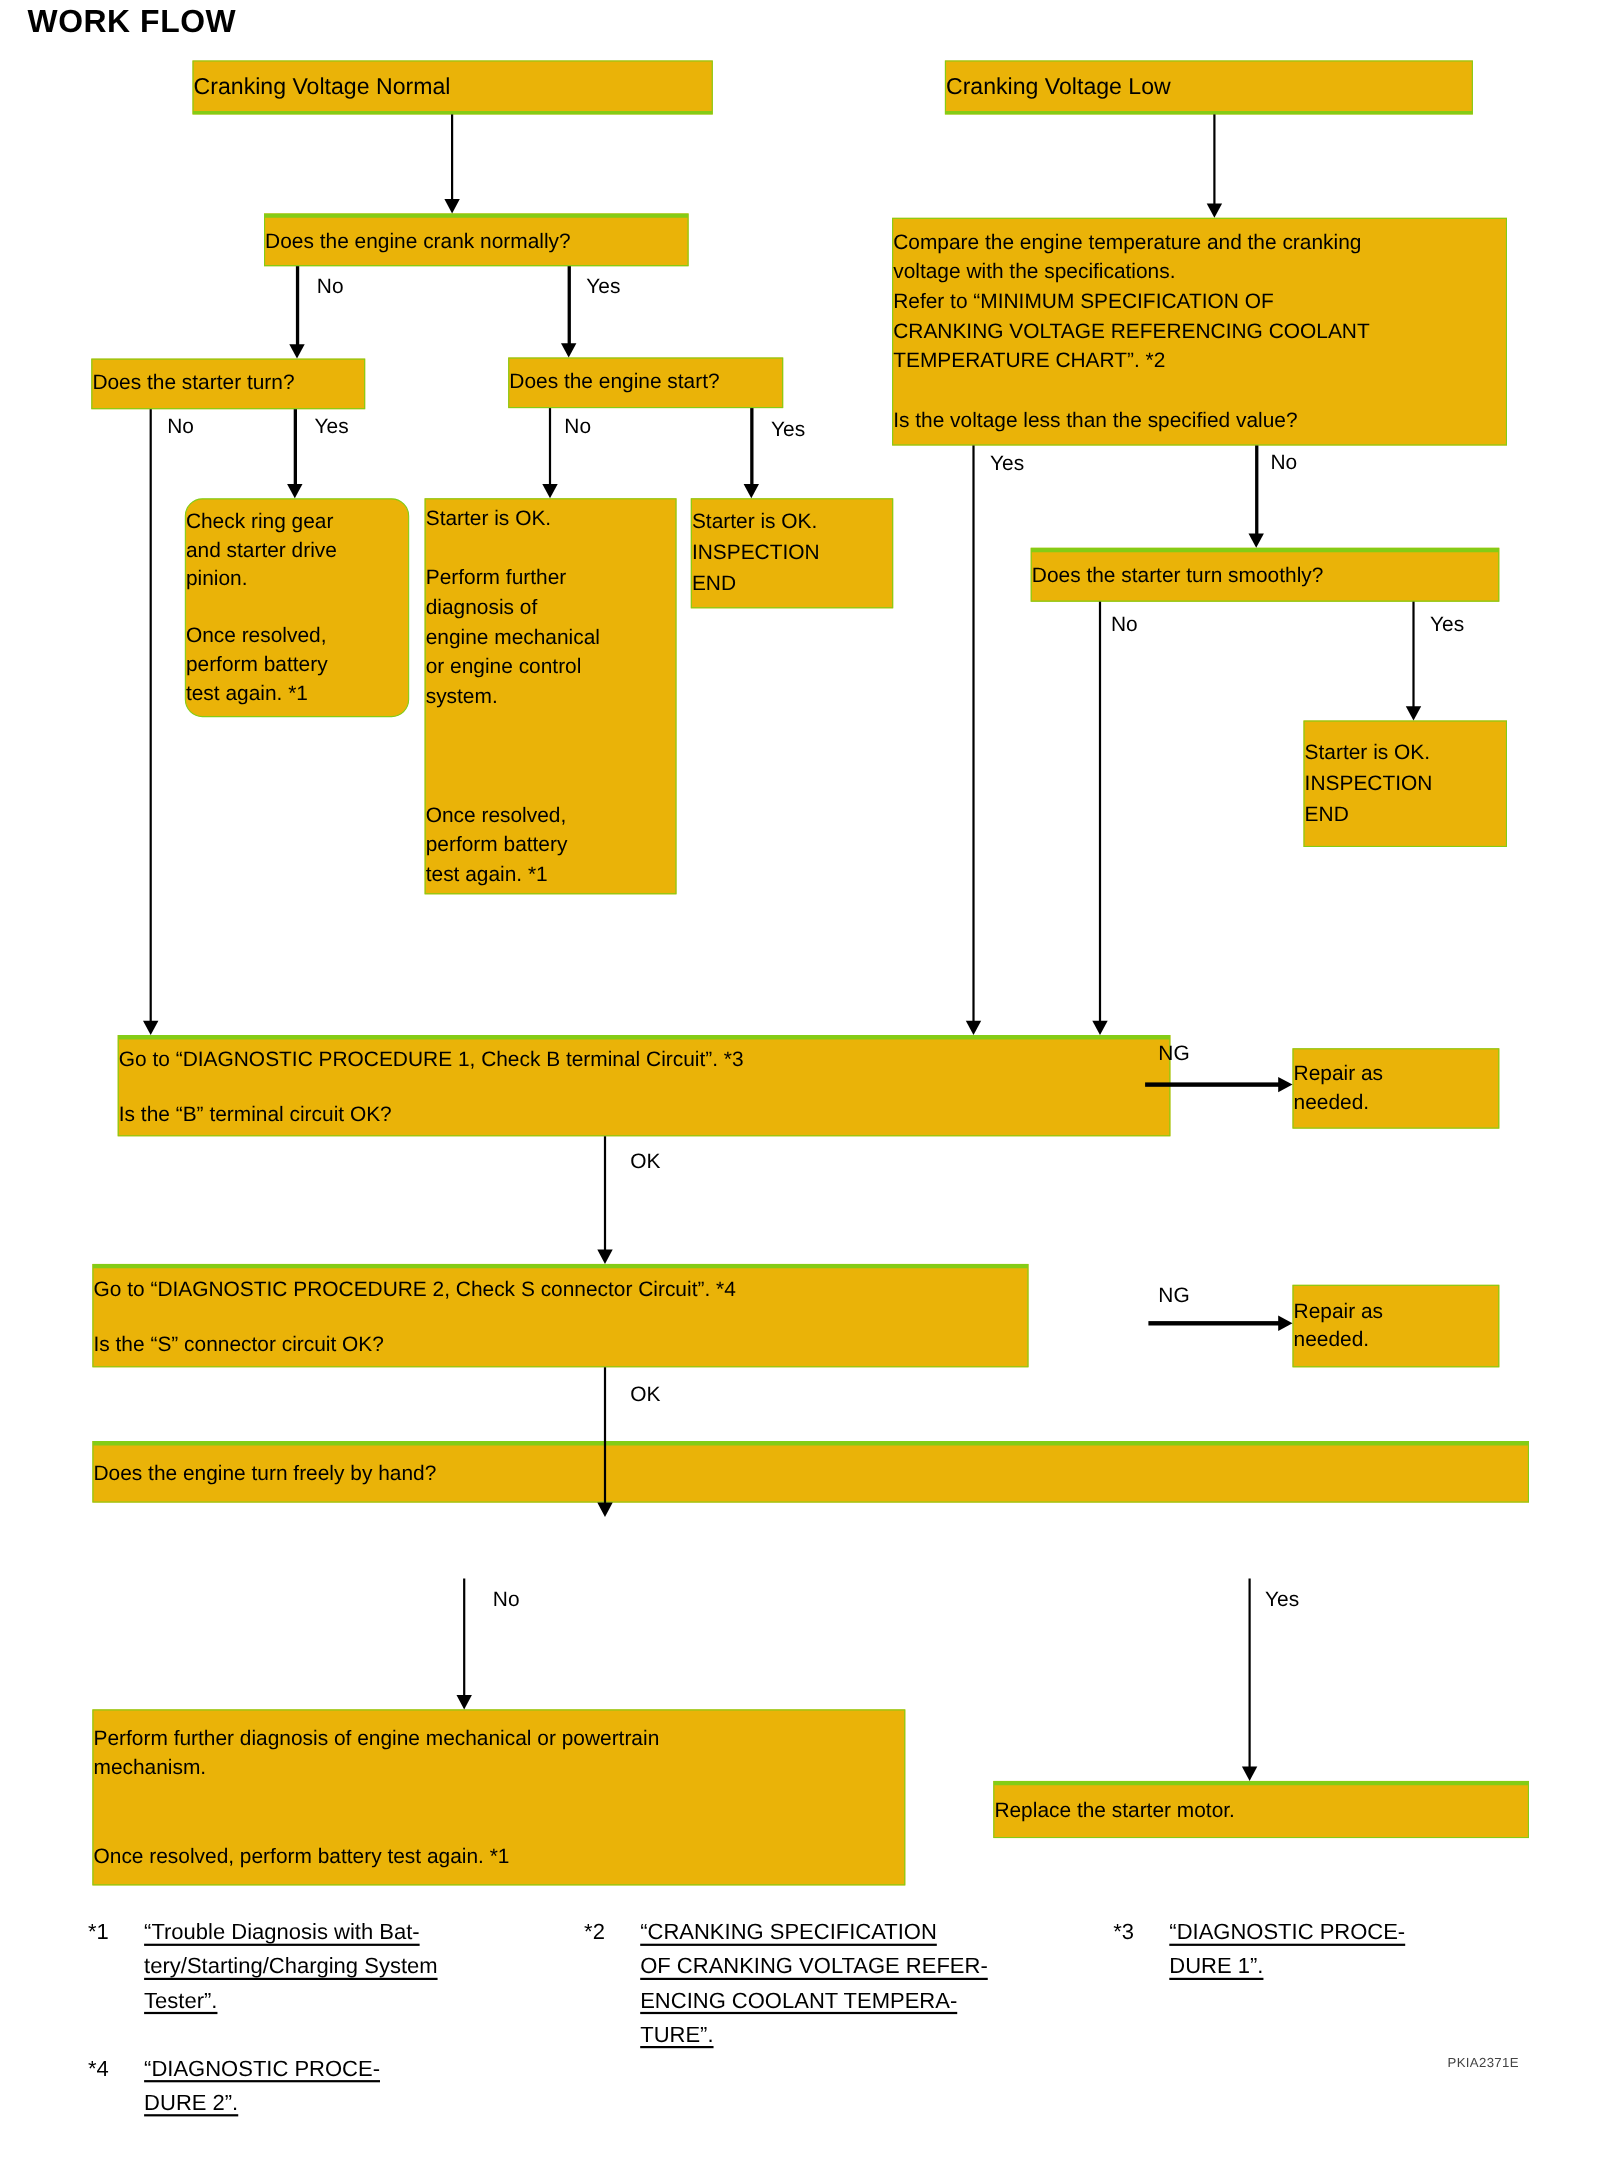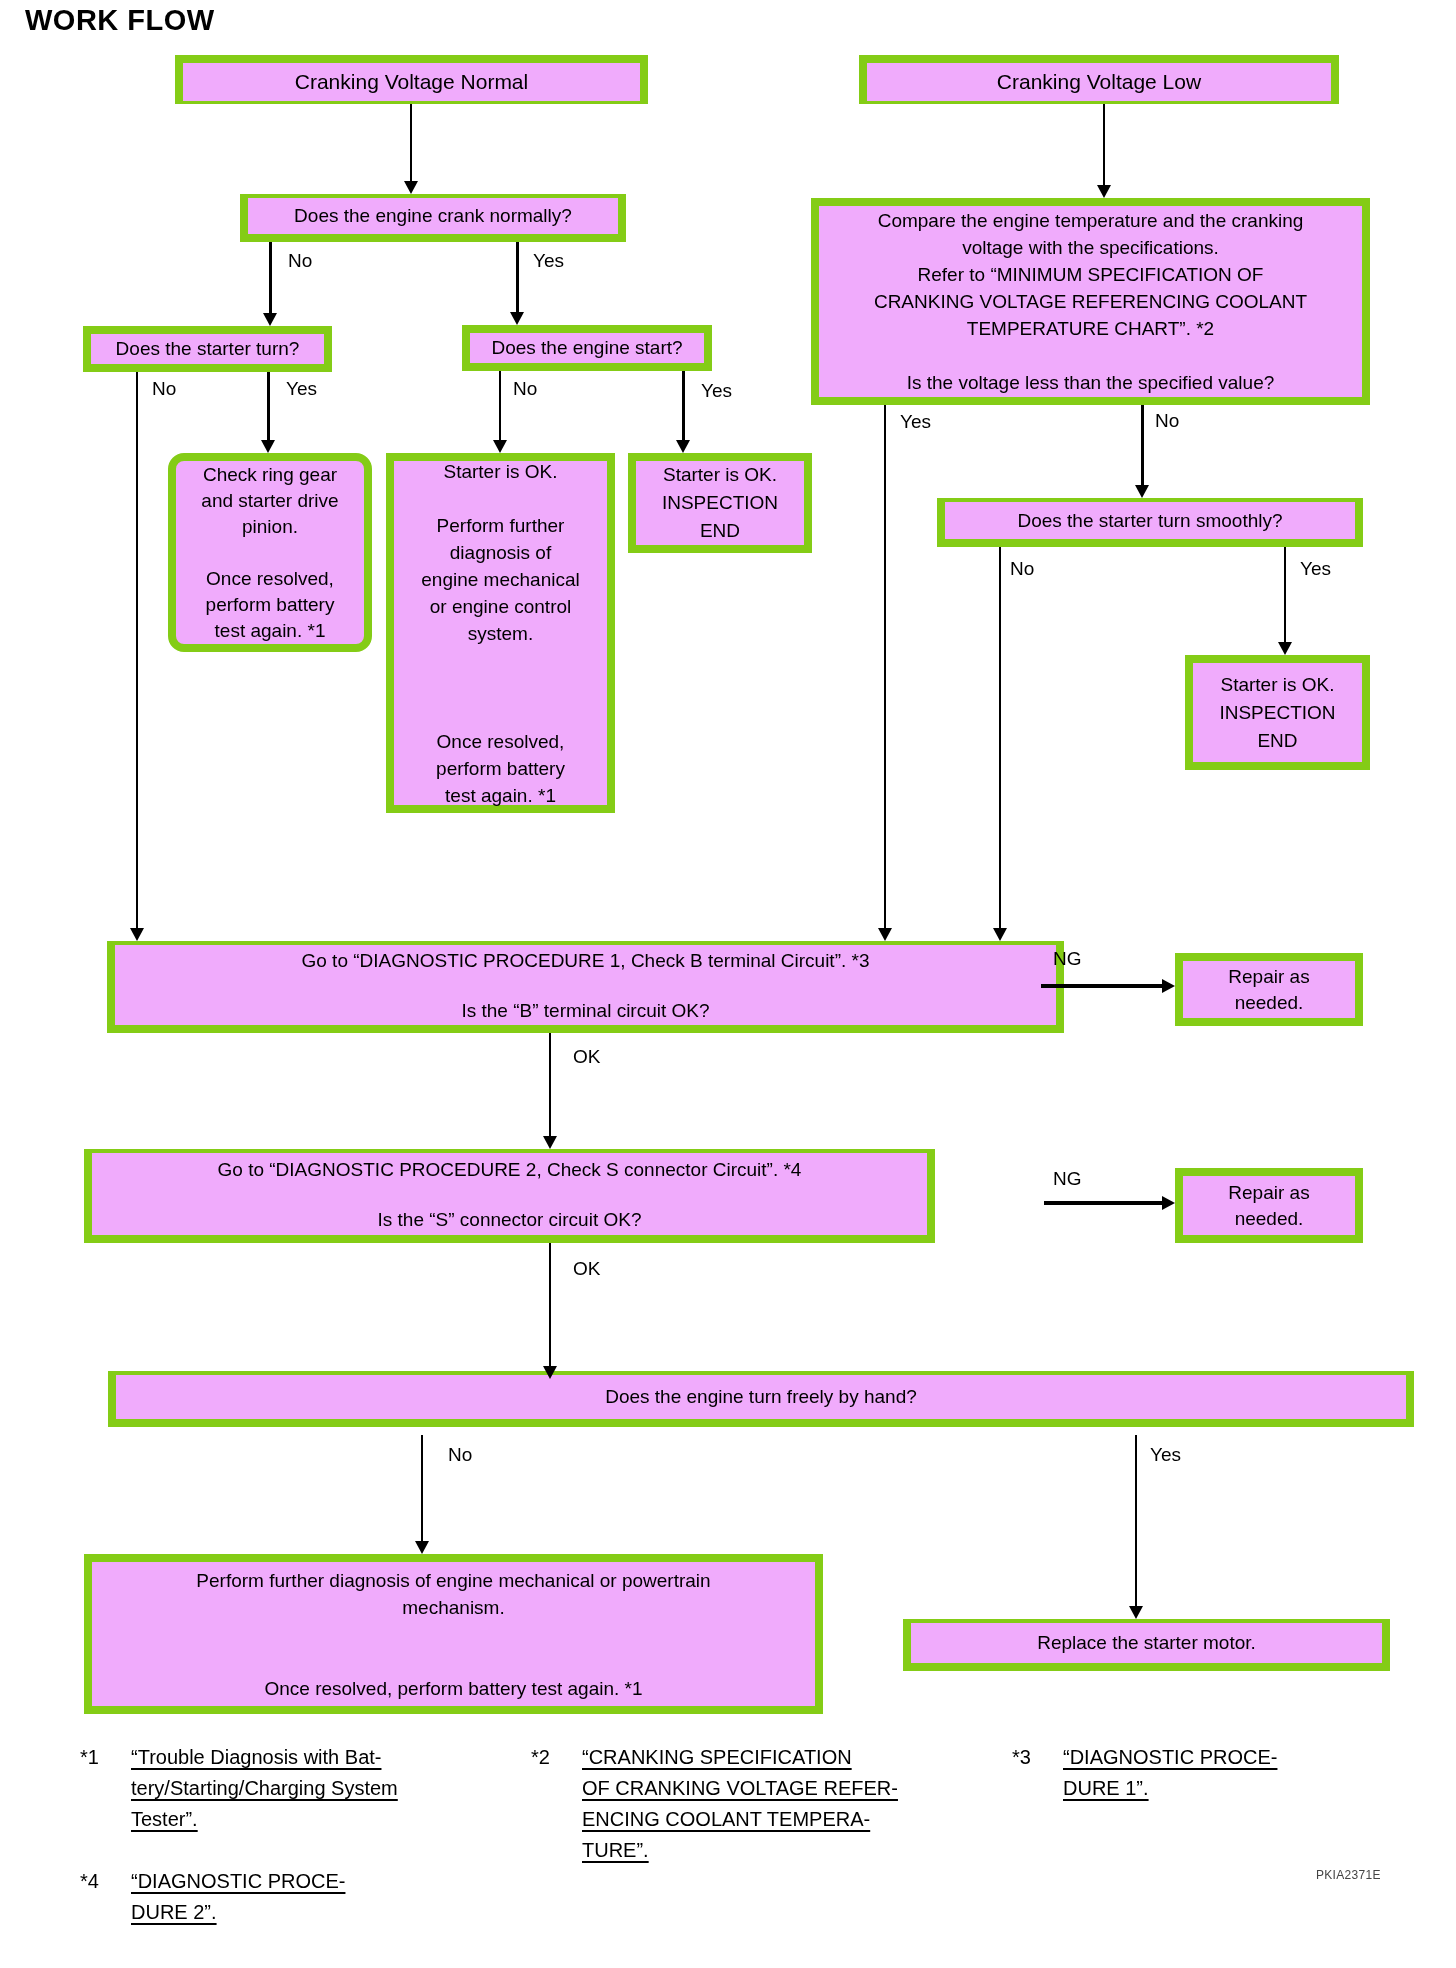--- a/index.html
+++ b/index.html
@@ -1,21 +1,21 @@
 <!DOCTYPE html>
 <html><head>
 <meta charset="utf-8">
 <style>
   html,body{margin:0;padding:0;background:#fff;}
   .canvas{position:relative;width:1456px;height:1968px;background:#ffffff;
           font-family:"Liberation Sans","DejaVu Sans",sans-serif;color:#000;overflow:hidden;}
   .title{position:absolute;left:25px;top:4px;font-size:29px;font-weight:bold;letter-spacing:.5px;}
-  .box{position:absolute;border:8px solid #84cc16;box-sizing:border-box;background:#f0abfc;
+  .box{position:absolute;border:1px solid #84cc16;box-sizing:border-box;background:#eab308;
        display:flex;flex-direction:column;justify-content:center;align-items:center;
-       text-align:center;font-size:19px;}
+       font-size:19px;}
   .box.tt{border-top-width:4px;}
   .box.tb{border-bottom-width:3px;}
   .bline{width:100%;white-space:pre;}
   .vline{position:absolute;background:#000;}
   .hline{position:absolute;background:#000;}
   .arrow-down{position:absolute;width:0;height:0;border-left:7px solid transparent;
               border-right:7px solid transparent;border-top:13px solid #000;}
   .arrow-right{position:absolute;width:0;height:0;border-top:7px solid transparent;
                border-bottom:7px solid transparent;border-left:13px solid #000;}
   .flabel{position:absolute;font-size:19px;white-space:nowrap;}
@@ -103,21 +103,21 @@
       </div>
       <div class="box tt" style="left: 84px; top: 1149px; width: 851px; height: 94px; line-height: 25px;">
         <div class="bline">Go to “DIAGNOSTIC PROCEDURE 2, Check S connector Circuit”. *4</div>
         <div class="bline">&nbsp;</div>
         <div class="bline">Is the “S” connector circuit OK?</div>
       </div>
       <div class="box" style="left: 1175px; top: 1168px; width: 188px; height: 75px; line-height: 26px;">
         <div class="bline">Repair as</div>
         <div class="bline">needed.</div>
       </div>
-      <div class="box tt" style="left: 84px; top: 1371px; width: 1306px; height: 56px; line-height: 26px; margin-left: 24px;">
+      <div class="box tt" style="left: 84px; top: 1310px; width: 1306px; height: 56px; line-height: 26px;">
         <div class="bline">Does the engine turn freely by hand?</div>
       </div>
       <div class="box" style="left: 84px; top: 1554px; width: 739px; height: 160px; line-height: 27px;">
         <div class="bline">Perform further diagnosis of engine mechanical or powertrain</div>
         <div class="bline">mechanism.</div>
         <div class="bline">&nbsp;</div>
         <div class="bline">&nbsp;</div>
         <div class="bline">Once resolved, perform battery test again. *1</div>
       </div>
       <div class="box tt" style="left: 903px; top: 1619px; width: 487px; height: 52px; line-height: 26px;">

